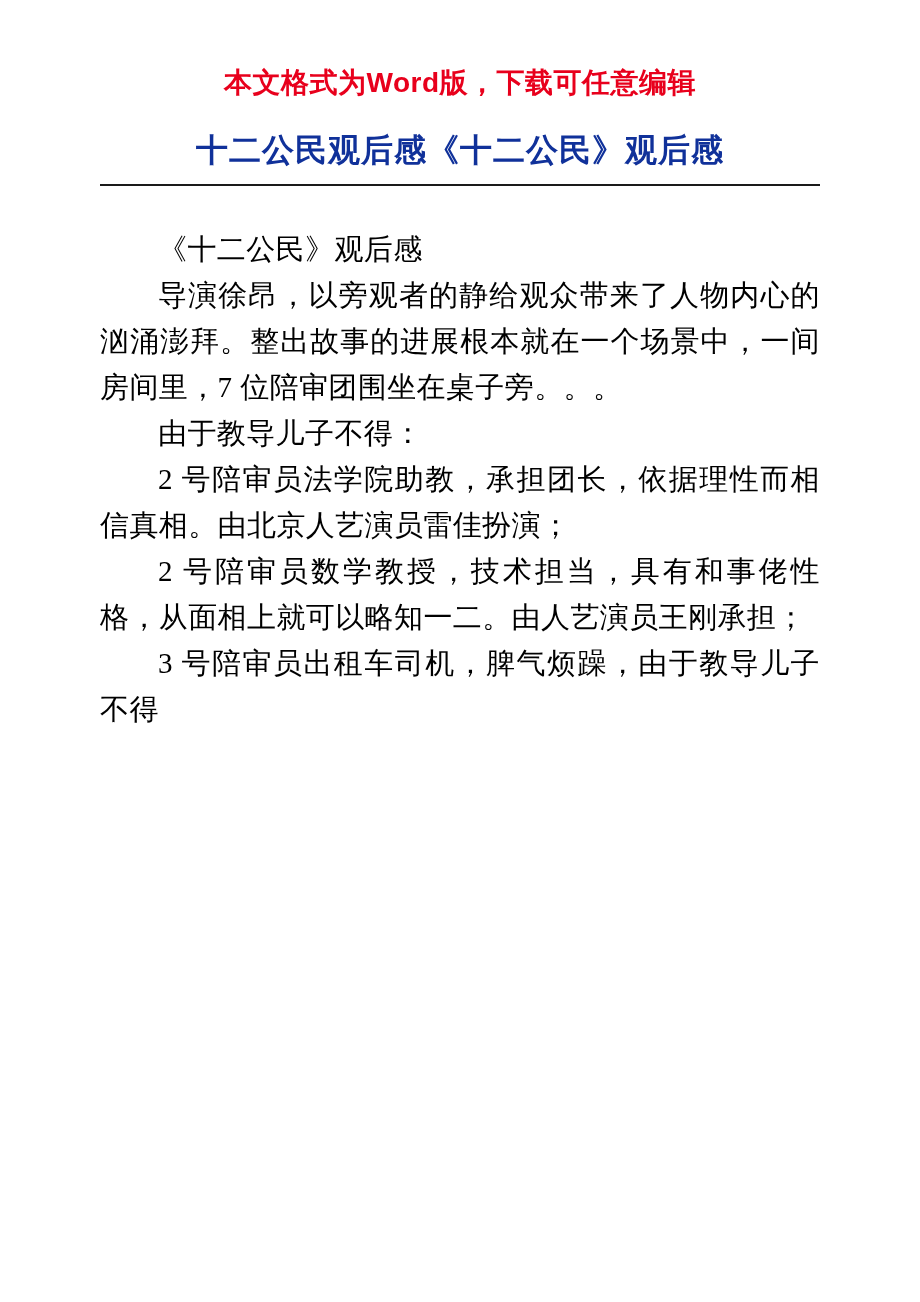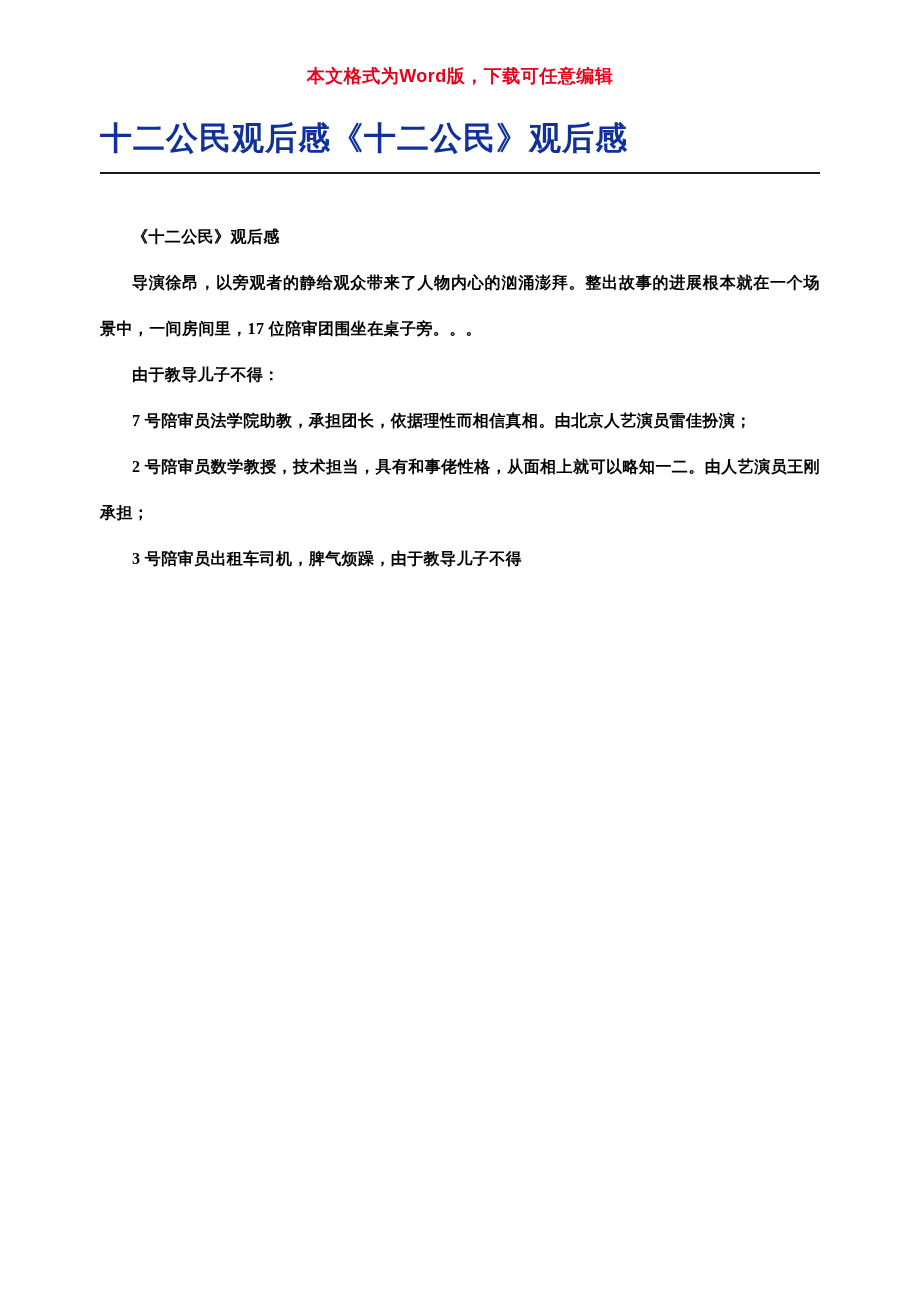--- a/index.html
+++ b/index.html
@@ -20,50 +20,49 @@
     height: 1302px;
     box-sizing: border-box;
     padding: 0 100px;
     position: relative;
   }
   .notice {
     text-align: center;
     color: #e8001c;
     font-family: "Liberation Sans", "DejaVu Sans", sans-serif;
     font-weight: bold;
-    font-size: 18px;
+    font-size: 28px;
     letter-spacing: 0.5px;
     margin-top: 66px;
     line-height: 1.2;
   }
   .doc-title {
-    text-align: left;
+    text-align: center;
     color: #10319a;
     font-family: "Liberation Sans", "DejaVu Sans", sans-serif;
     font-weight: bold;
     font-size: 32px;
     letter-spacing: 1px;
     margin-top: 30px;
     line-height: 1.25;
   }
   .title-rule {
     margin-top: 14px;
     border: 0;
     border-top: 2px solid #1a1a1a;
     width: 100%;
     height: 0;
   }
   .body-text {
     margin-top: 40px;
-    font-size: 16px;
+    font-size: 29px;
     line-height: 46px;
     text-align: justify;
     text-justify: inter-ideograph;
     letter-spacing: 0.4px;
-    font-weight: bold;
   }
   .para {
     margin: 0;
     text-indent: 2em;
   }
   .footer {
     position: absolute;
     left: 0;
     right: 0;
     bottom: 44px;
@@ -79,22 +78,22 @@
 <div class="page">
 
   <div class="notice">本文格式为Word版，下载可任意编辑</div>
 
   <div class="doc-title">十二公民观后感《十二公民》观后感</div>
 
   <hr class="title-rule">
 
   <div class="body-text">
     <p class="para">《十二公民》观后感</p>
-    <p class="para">导演徐昂，以旁观者的静给观众带来了人物内心的汹涌澎拜。整出故事的进展根本就在一个场景中，一间房间里，17 位陪审团围坐在桌子旁。。。</p>
+    <p class="para">导演徐昂，以旁观者的静给观众带来了人物内心的汹涌澎拜。整出故事的进展根本就在一个场景中，一间房间里，7 位陪审团围坐在桌子旁。。。</p>
     <p class="para">由于教导儿子不得：</p>
-    <p class="para">7 号陪审员法学院助教，承担团长，依据理性而相信真相。由北京人艺演员雷佳扮演；</p>
+    <p class="para">2 号陪审员法学院助教，承担团长，依据理性而相信真相。由北京人艺演员雷佳扮演；</p>
     <p class="para">2 号陪审员数学教授，技术担当，具有和事佬性格，从面相上就可以略知一二。由人艺演员王刚承担；</p>
     <p class="para">3 号陪审员出租车司机，脾气烦躁，由于教导儿子不得</p>
   </div>
 
   <div class="footer">— 1 —</div>
 
 </div>
 
 </body></html>

